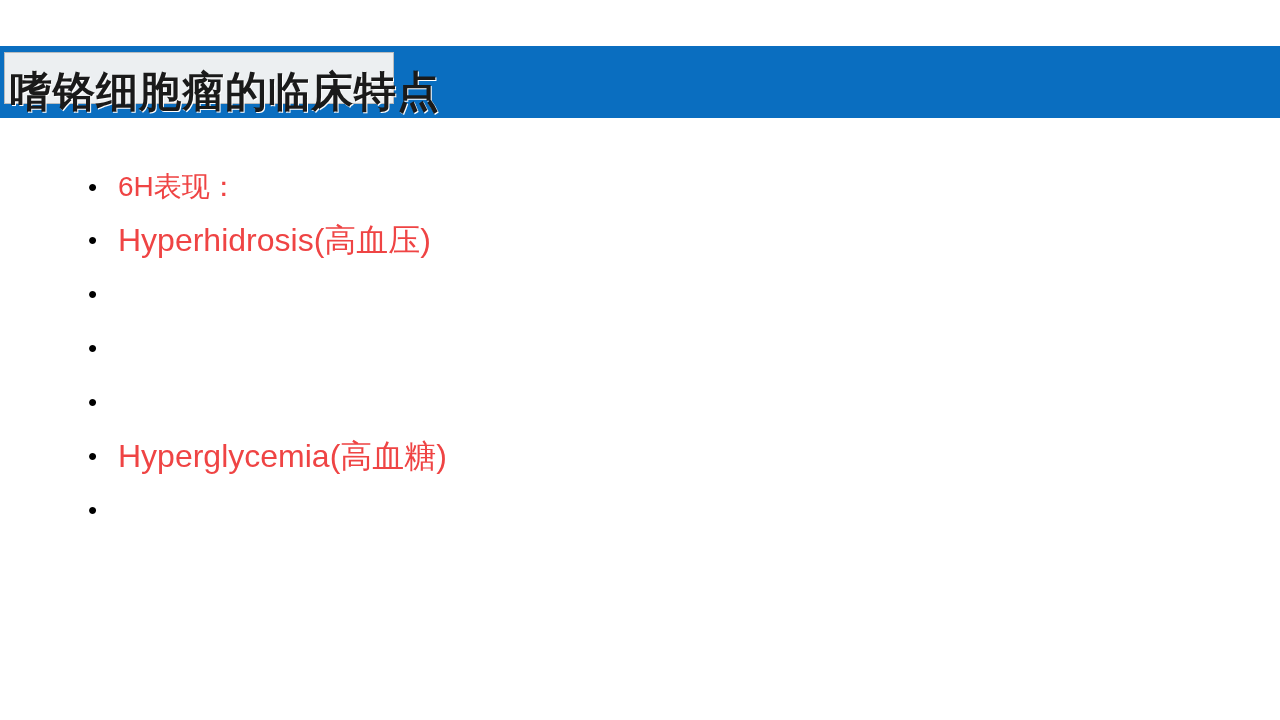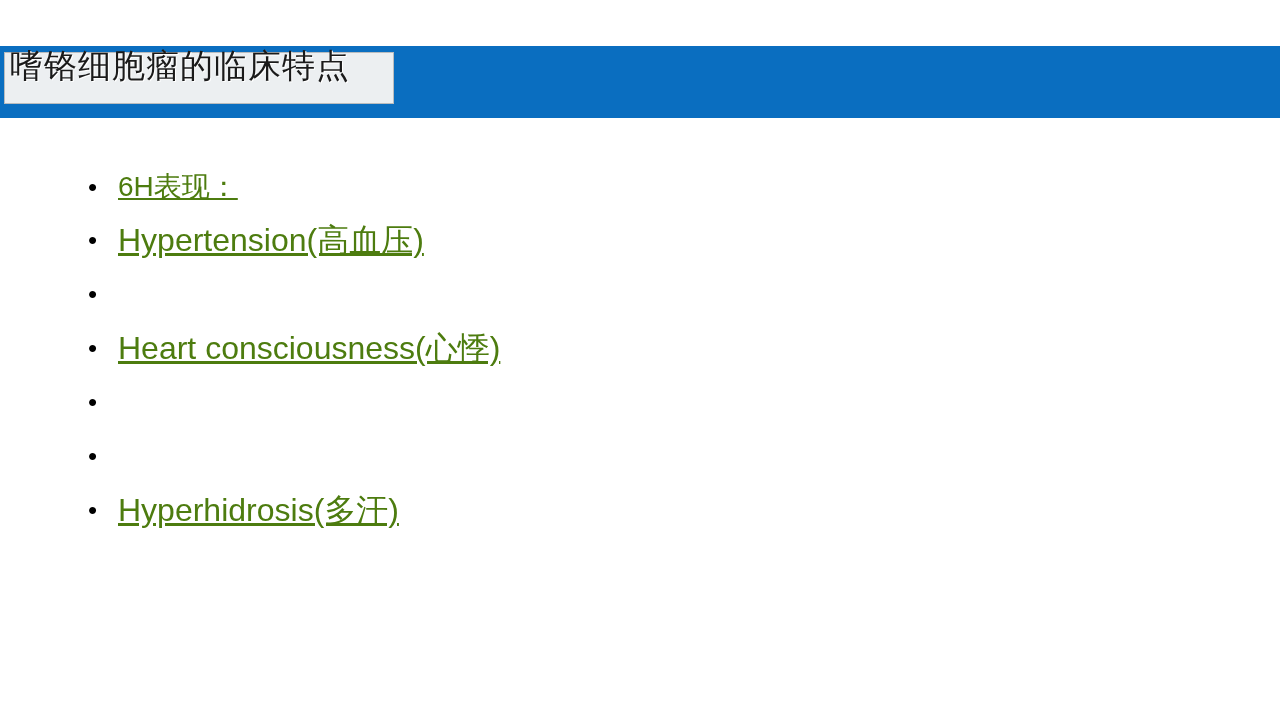--- a/index.html
+++ b/index.html
@@ -34,26 +34,26 @@
     top: 52px;
     width: 390px;
     height: 52px;
     background: #eceff1;
     border: 1px solid #b9bcbe;
     box-sizing: border-box;
   }
   .title-text {
     position: absolute;
     left: 10px;
-    top: 42px;
+    top: 68px;
     width: 380px;
     height: 48px;
     line-height: 48px;
-    font-size: 33px;
-    font-weight: normal;
+    font-size: 42px;
+    font-weight: bold;
     color: #1a1a1a;
     letter-spacing: 1px;
     text-shadow: 1px 1px 0 #ffffff;
     white-space: nowrap;
   }
   
   .content {
     position: absolute;
     left: 88px;
     top: 168px;
@@ -68,23 +68,22 @@
     width: 30px;
     flex: 0 0 30px;
     font-size: 26px;
     line-height: 44px;
     color: #000000;
     text-align: left;
   }
   .bullet-text {
     font-size: 32px;
     line-height: 44px;
-    color: #4d7c0f;
+    color: #ef4444;
     white-space: nowrap;
-    text-decoration: underline;
   }
   .bullet-row.first .bullet-text {
     font-size: 28px;
     line-height: 38px;
   }
   .bullet-row.first .bullet-dot {
     line-height: 38px;
   }
   .bullet-row.first {
     margin-bottom: 12px;
@@ -101,39 +100,38 @@
 
   <div class="content">
 
     <div class="bullet-row first">
       <span class="bullet-dot">•</span>
       <span class="bullet-text">6H表现：</span>
     </div>
 
     <div class="bullet-row">
       <span class="bullet-dot">•</span>
-      <span class="bullet-text">Hypertension(高血压)</span>
-    </div>
-
-    <div class="bullet-row">
-      <span class="bullet-dot">•</span>
-    </div>
-
-    <div class="bullet-row">
-      <span class="bullet-dot">•</span>
-      <span class="bullet-text">Heart consciousness(心悸)</span>
+      <span class="bullet-text">Hyperhidrosis(高血压)</span>
     </div>
 
     <div class="bullet-row">
       <span class="bullet-dot">•</span>
     </div>
 
     <div class="bullet-row">
       <span class="bullet-dot">•</span>
     </div>
 
     <div class="bullet-row">
       <span class="bullet-dot">•</span>
-      <span class="bullet-text">Hyperhidrosis(多汗)</span>
+    </div>
+
+    <div class="bullet-row">
+      <span class="bullet-dot">•</span>
+      <span class="bullet-text">Hyperglycemia(高血糖)</span>
+    </div>
+
+    <div class="bullet-row">
+      <span class="bullet-dot">•</span>
     </div>
 
   </div>
 </div>
 
 </body></html>

